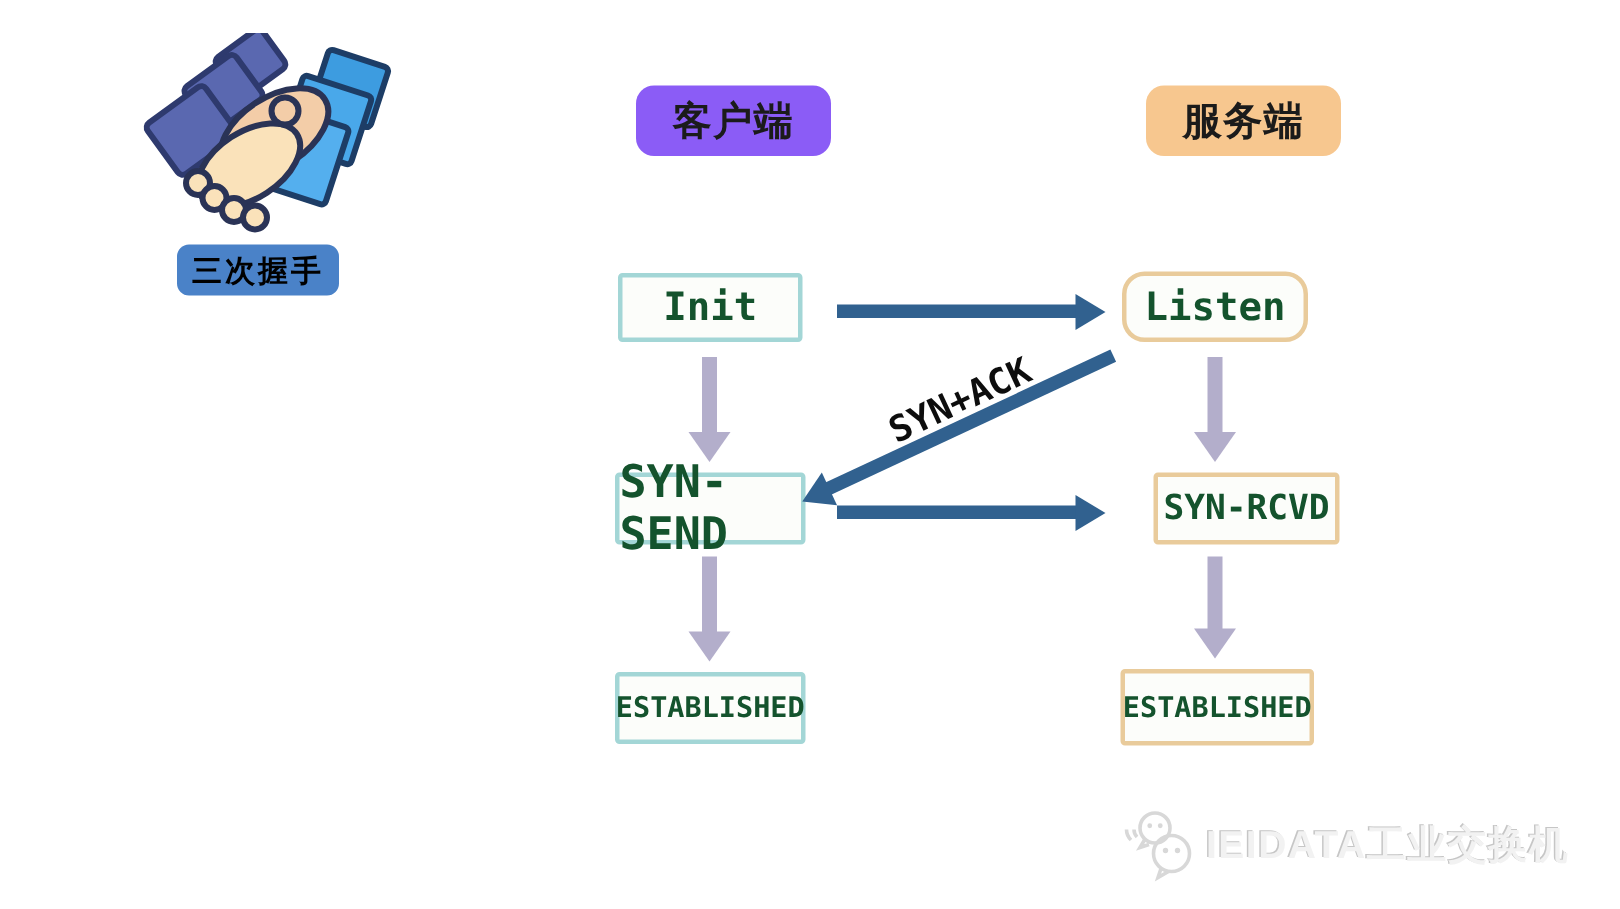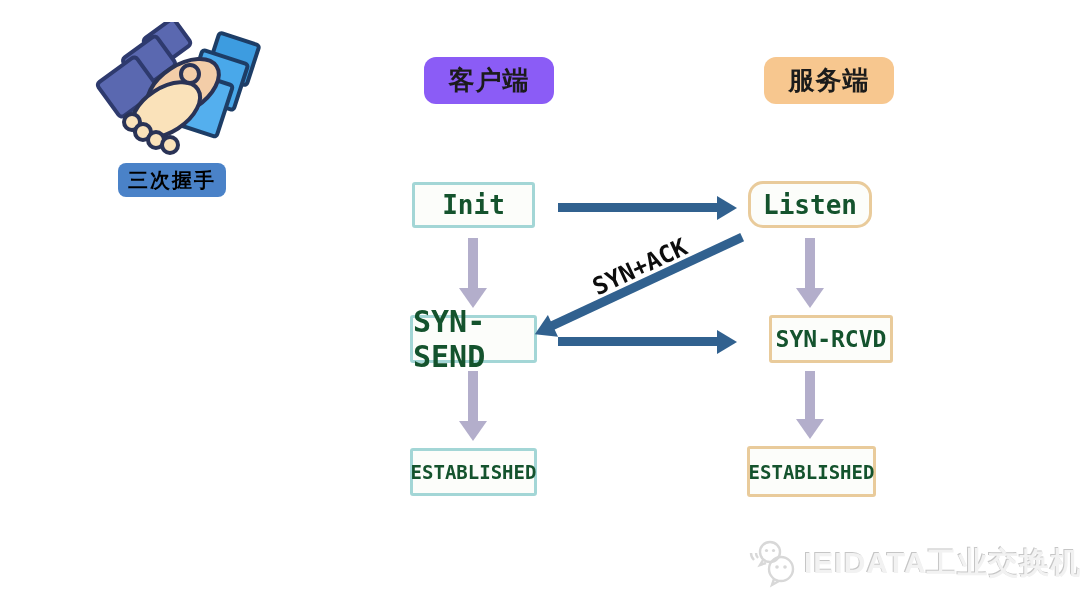--- a/index.html
+++ b/index.html
@@ -68,21 +68,21 @@
     border-top:20px solid #b3aecb;
   }
   .va1{left:459px;top:238px;height:70px;} .va1 .stem{height:52px;}
   .va2{left:459px;top:371px;height:70px;} .va2 .stem{height:52px;}
   .va3{left:796px;top:238px;height:70px;} .va3 .stem{height:52px;}
   .va4{left:796px;top:371px;height:68px;} .va4 .stem{height:50px;}
   
   .watermark{position:absolute;left:748px;top:538px;display:flex;align-items:center;}
   .wm-icon{width:52px;height:50px;}
   .wm-text{
-    font-size:30px;letter-spacing:1px;color:#f2f2f2;font-weight:bold;
+    font-size:26px;letter-spacing:1px;color:#f2f2f2;font-weight:bold;
     text-shadow:-1px -1px 0 #c6c6c6, 1px 1px 0 #ffffff;
     margin-left:4px;white-space:nowrap;
   }
 </style>
 </head>
 <body>
 
 <div id="stage">
 
   <div class="legend-icon">

